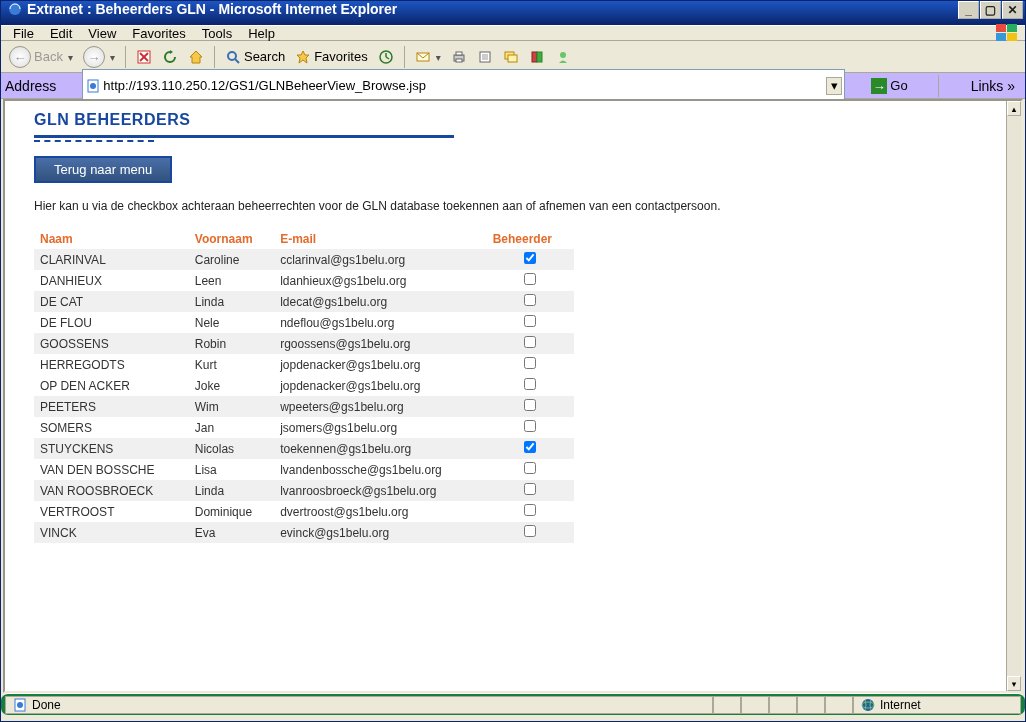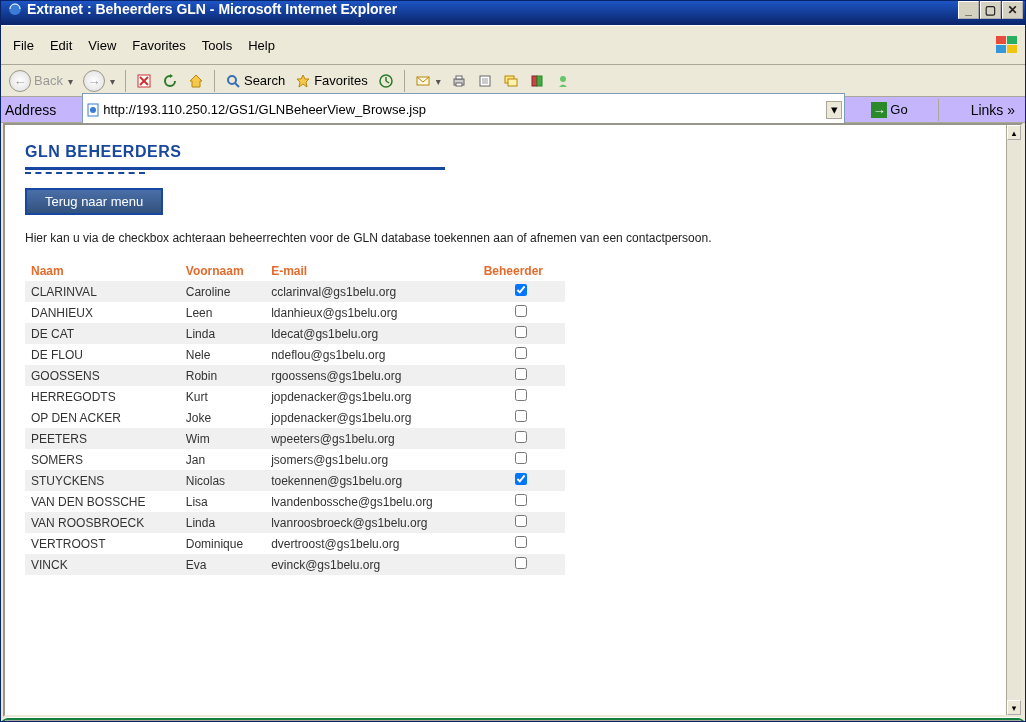--- a/index.html
+++ b/index.html
@@ -27,21 +27,21 @@
 .titlebar .win-btn {
   width: 21px; height: 18px;
   background: #d6d2c2;
   border: 1px outset #fff;
   margin-left: 1px;
   display: inline-flex; align-items: center; justify-content: center;
   color: #222; font-weight: bold; font-size: 12px;
   cursor: pointer;
 }
 .menubar {
-  height: 40px;
+  height: 16px;
   background: #ece9d8;
   display: flex;
   align-items: center;
   padding: 0 4px;
   border-top: 1px solid #fff;
   border-bottom: 1px solid #aca899;
 }
 .menubar .menu-item { padding: 3px 8px; font-size: 13px; color: #000; cursor: default; }
 .menubar .flag { margin-left: auto; width: 28px; height: 20px; display: inline-flex; align-items: center; justify-content: center; }
 .toolbar {
@@ -119,21 +119,22 @@
   height: 594px;
   background: #fff;
   border: 2px inset #ece9d8;
   margin: 0 2px;
   display: flex;
 }
 .content {
   flex: 1;
   background: white;
   overflow: auto;
-  padding: 18px 20px;
+  padding: 10px 20px;
+  margin-left: 9px;
 }
 .vscroll { width: 15px; background: #ece9d8; border-left: 1px solid #aca899; }
 .vscroll .thumb-btn { height: 15px; background: #ece9d8; border: 1px outset #fff; display: flex; align-items: center; justify-content: center; font-size: 9px;}
 .vscroll .track { height: calc(100% - 30px); background: #e8e5d7; }
 h1.page-title {
   color: #17479e; font-size: 16px; font-weight: 600; letter-spacing: 0.5px;
   padding-bottom: 6px;
 }
 .title-underline { width: 420px; height: 3px; background: linear-gradient(to right, #17479e, #17479e); margin-bottom: 2px;}
 .title-dash { width: 120px; border-top: 2px dashed #17479e; margin-bottom: 14px;}

